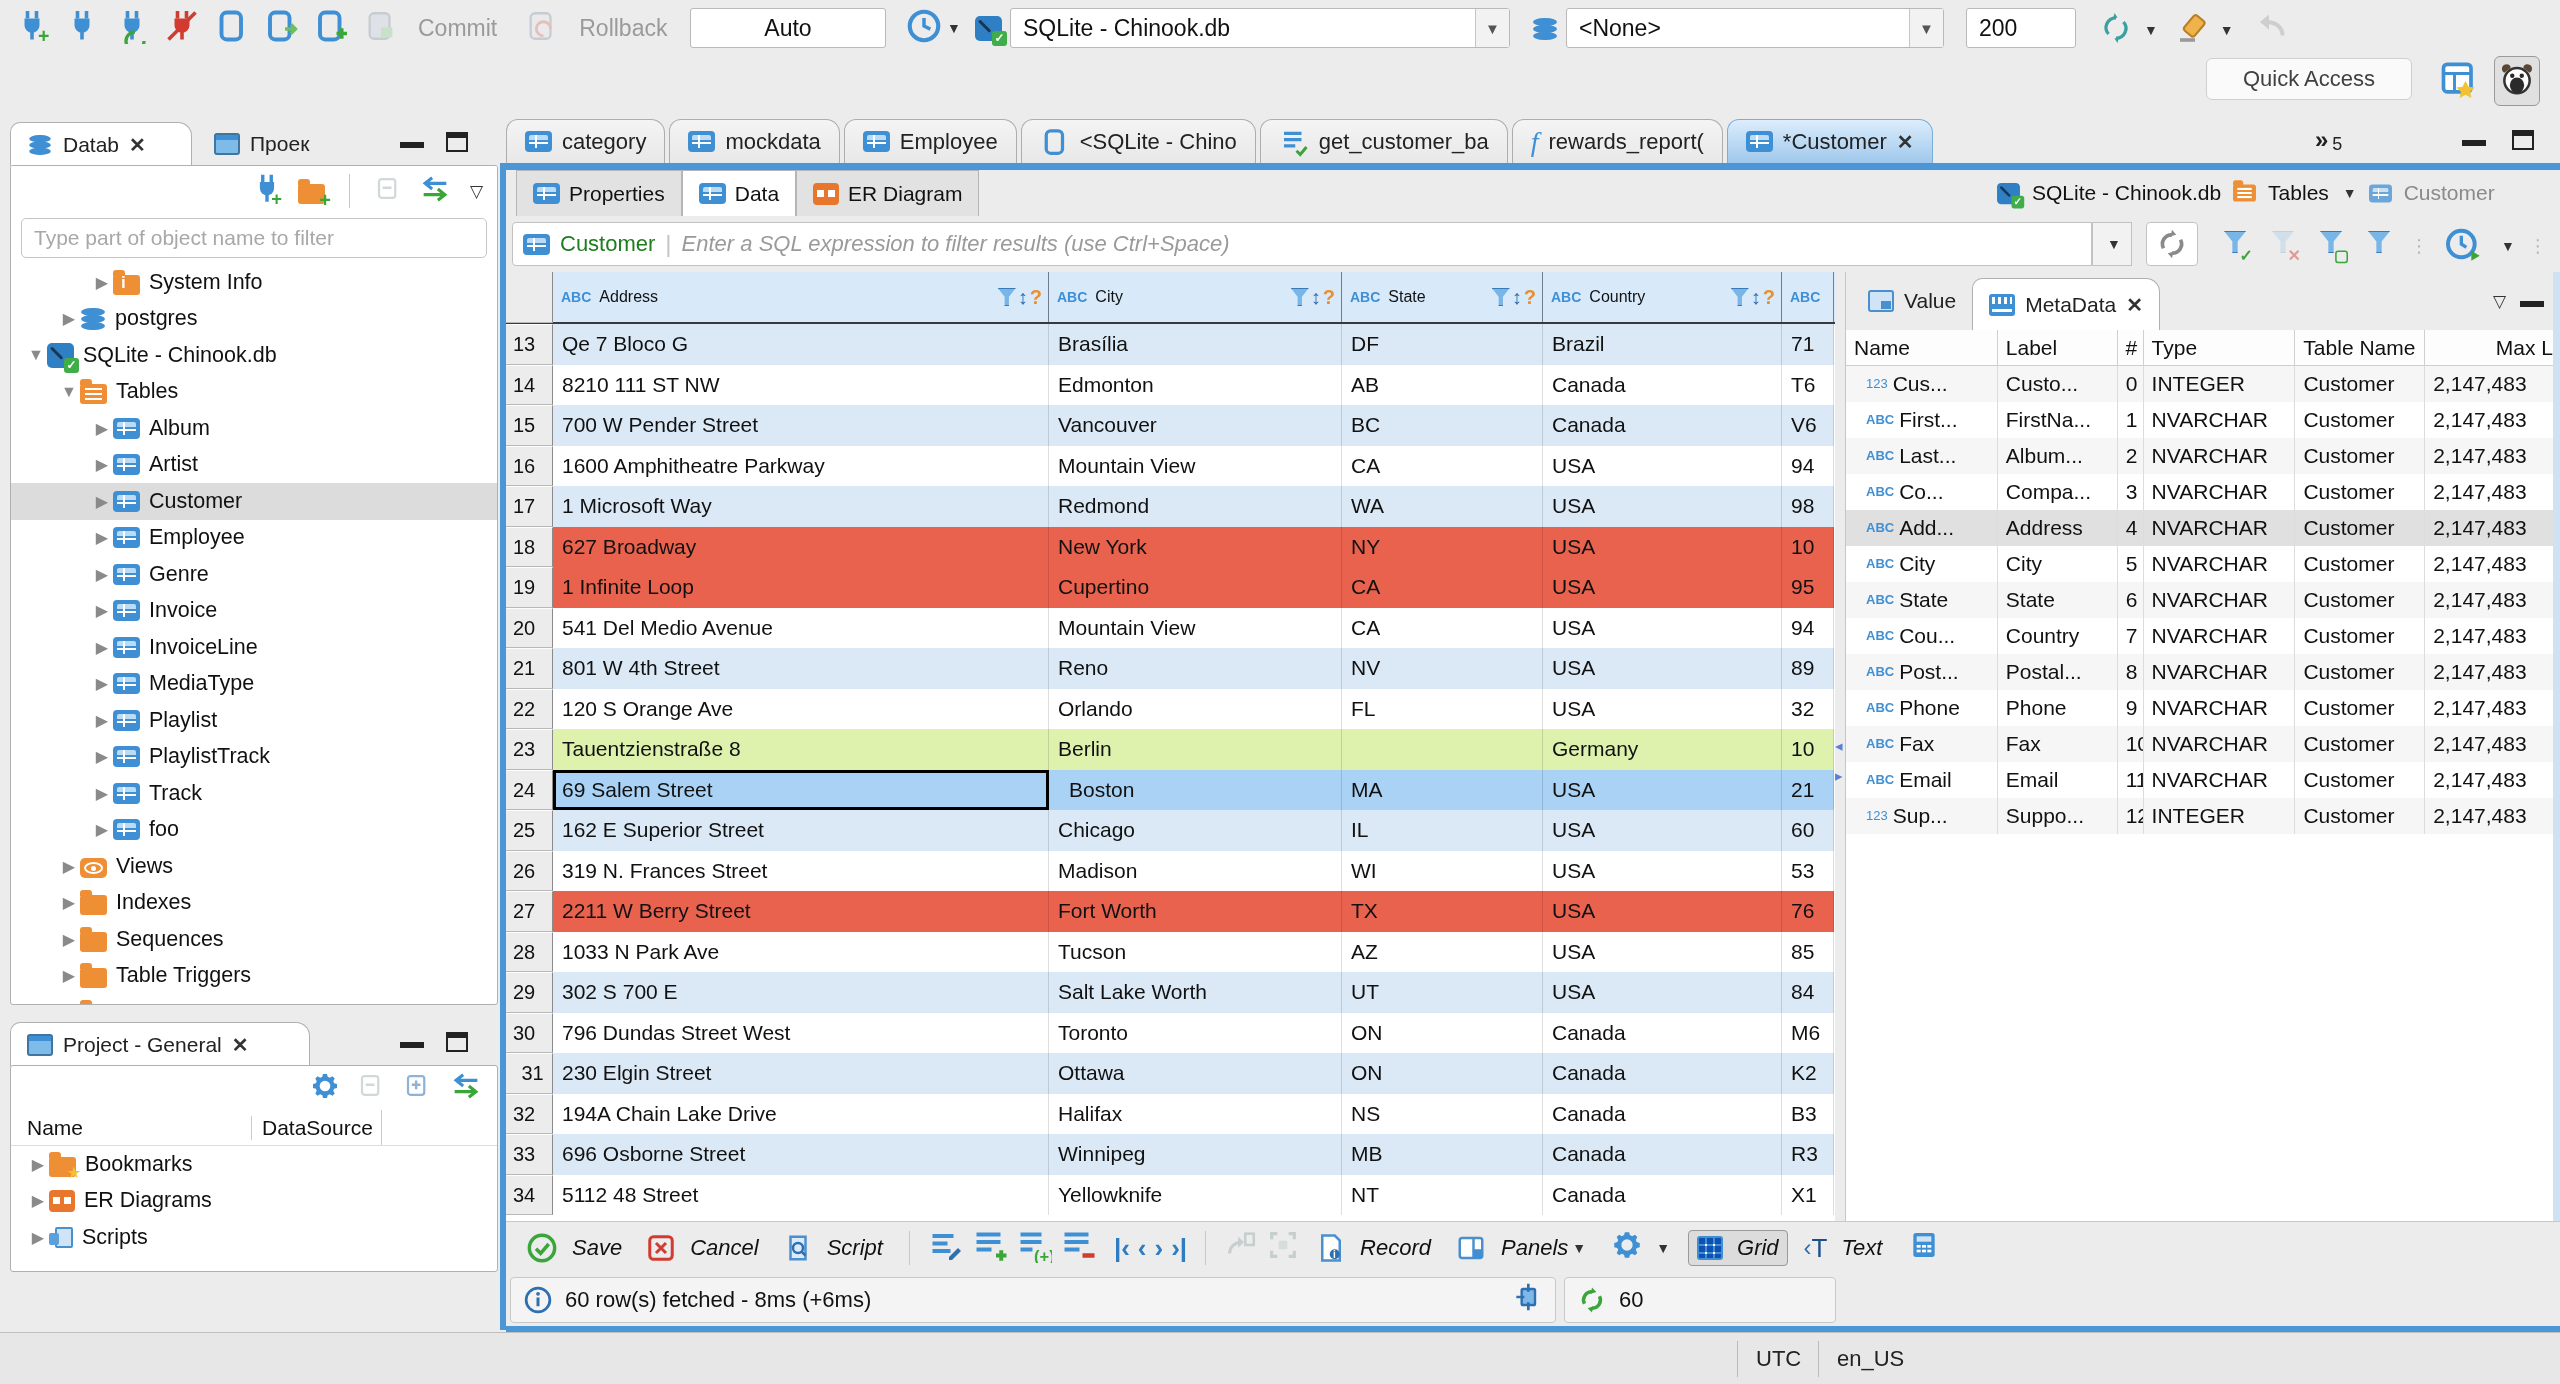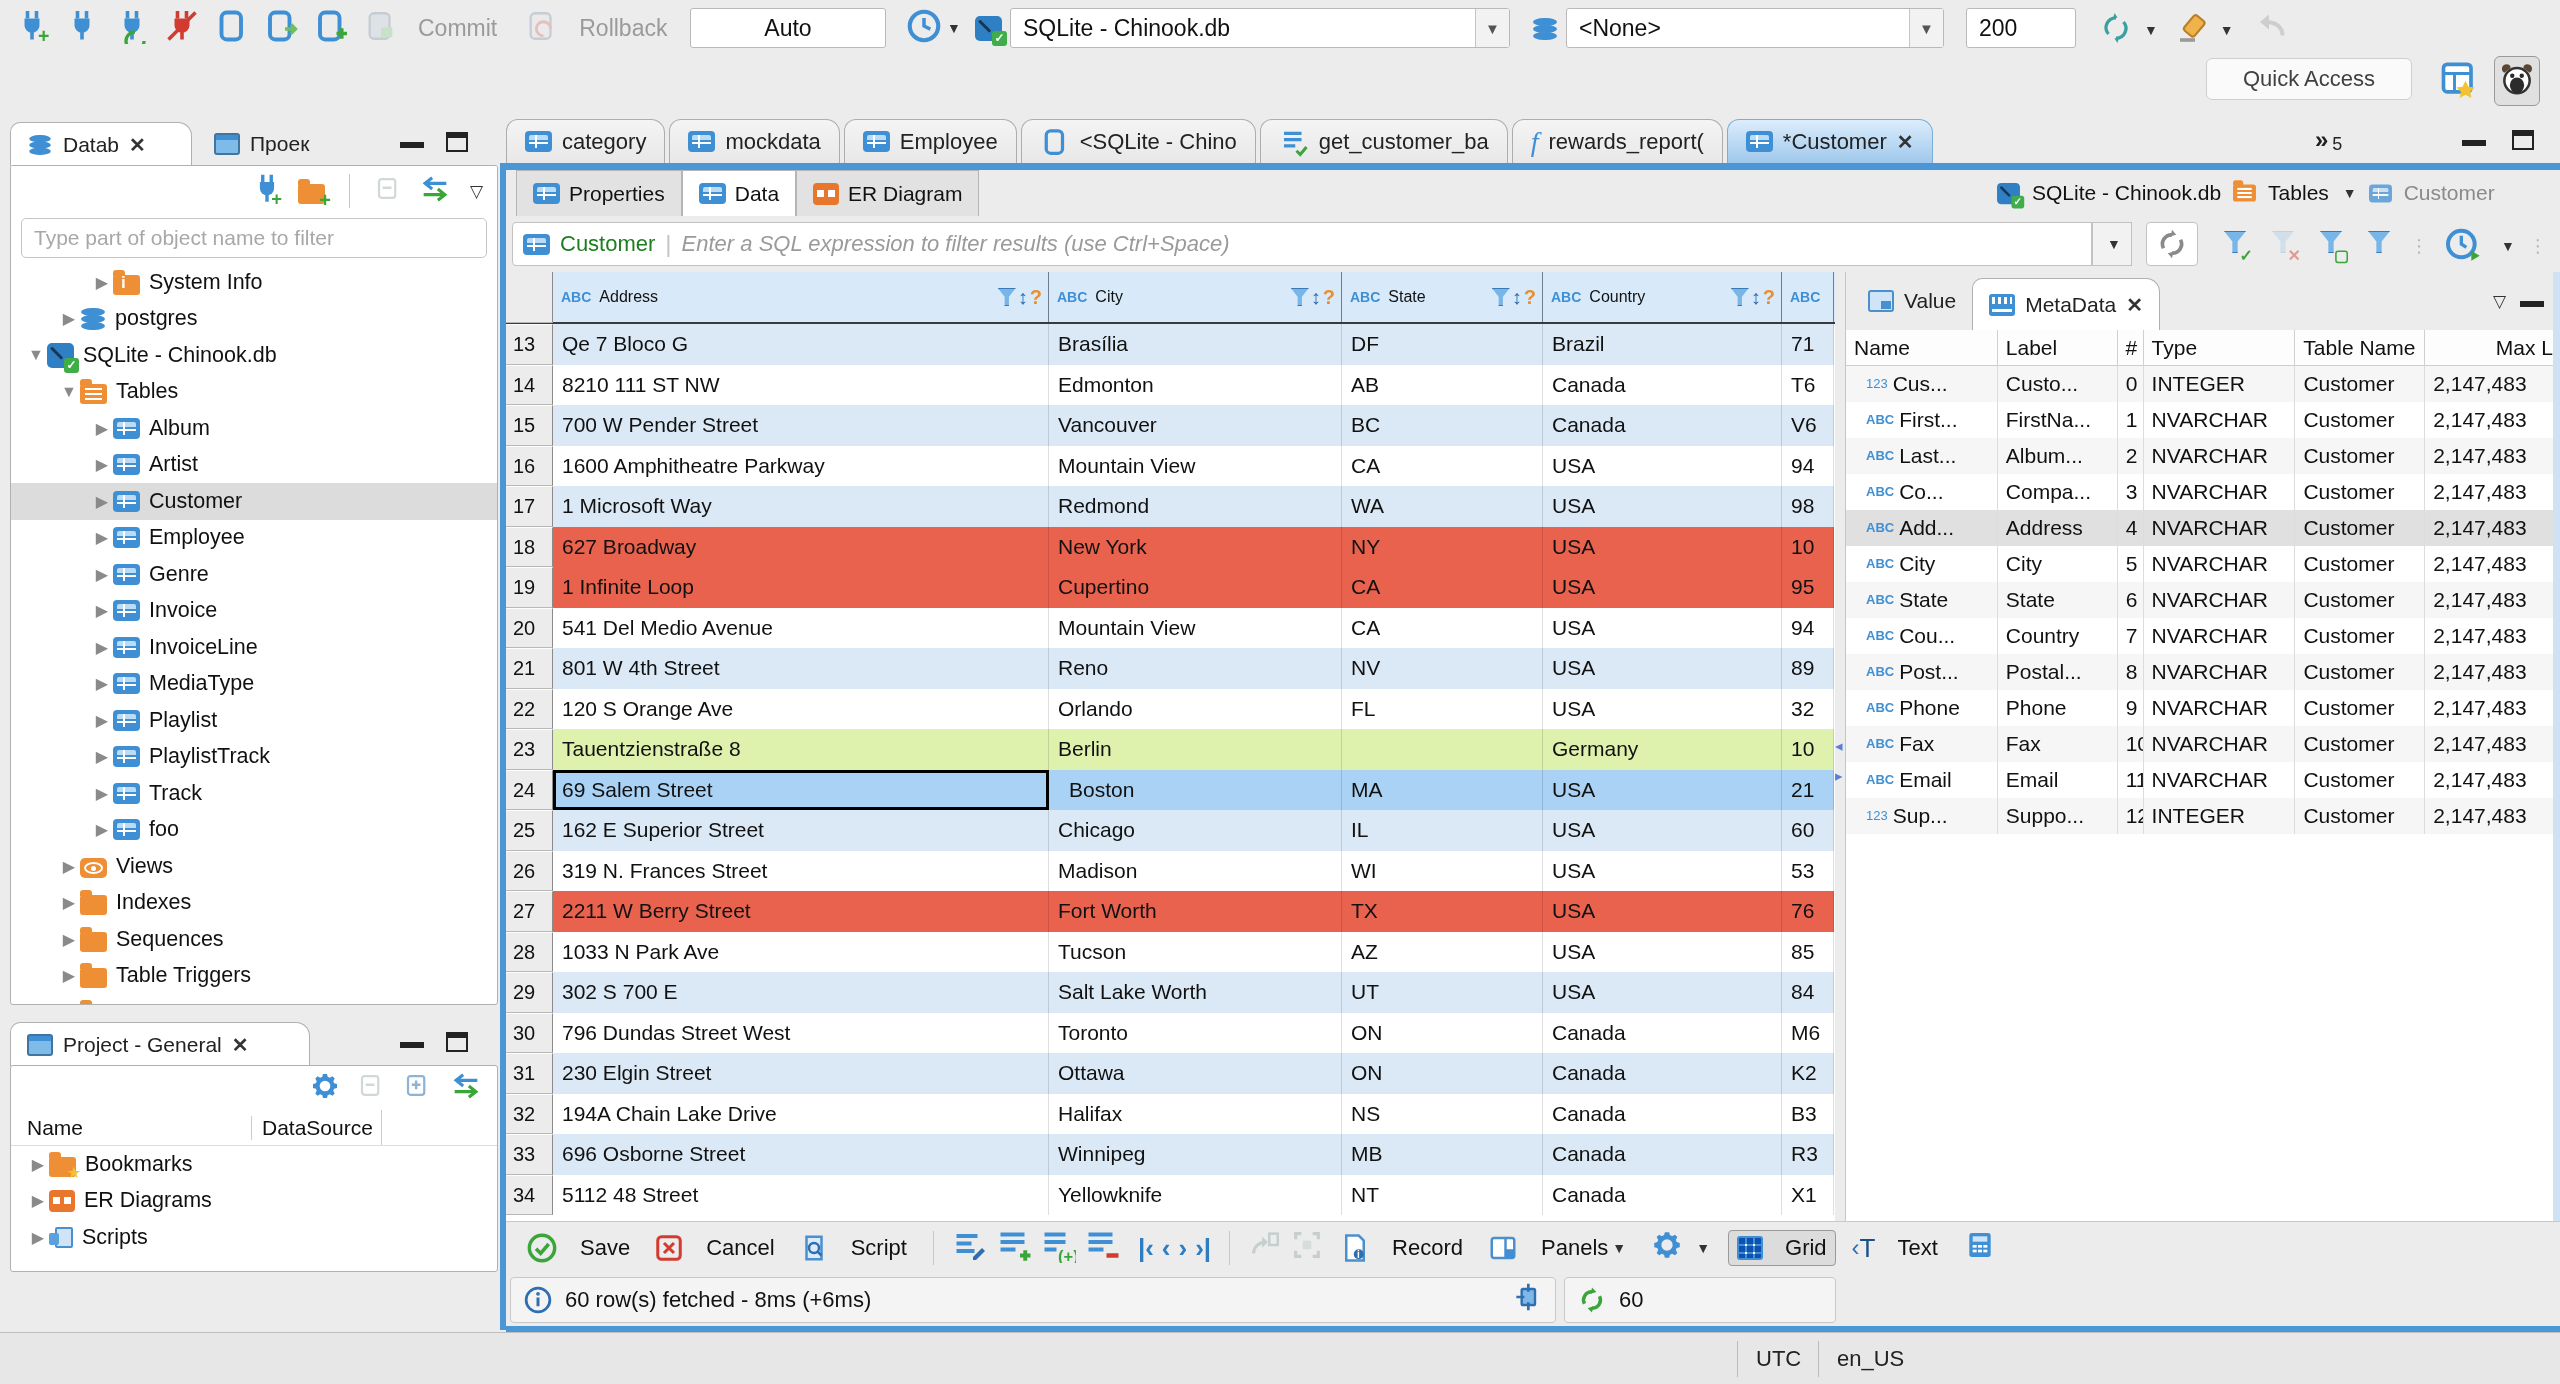--- a/index.html
+++ b/index.html
@@ -93,21 +93,21 @@
   .r-alt { background:#dbe9f6; } .r-white { background:#fff; }
   .r-red { background:#e8624e; } .r-green { background:#def2ad; } .r-sel { background:#a9d2f4; }
   .focus-cell { outline:3px solid #000; outline-offset:-3px; }
 
   
   .mcell { height:36px; line-height:36px; border-right:1px solid #dcdcdc; overflow:hidden; white-space:nowrap; font-size:21px; padding-left:8px; }
   .m-alt { background:#f6f6f6; } .m-white { background:#fff; } .m-sel { background:#e0e0e0; }
 
   
   .btool { display:flex; align-items:center; gap:8px; font-size:22px; }
-  .btool .lbl { margin-left:22px; }
+  .btool .lbl { margin-left:14px;font-style:italic; }
   .tbtn { display:flex; align-items:center; padding:4px 8px; border-radius:4px; }
   .tbtn.pressed { background:#dcdcdc; border:1px solid #9a9a9a; }
   .navchev { font-size:26px; color:#2e7cc2; font-weight:bold; line-height:1; }
   .statusbox { position:absolute; height:46px; background:#f4f4f4; border:1px solid #c8c8c8; border-radius:4px; display:flex; align-items:center; font-size:22px; }
 </style>
 </head>
 <body>
 
 <div id="chrome" class="abs">
   <div class="tool-row" style="left:14px; top:8px; gap:14px; height:40px;">
@@ -741,21 +741,21 @@
       </div>
       <div class="row" style="height: 40.5px;">
         <div class="gnum" style="width: 47px;">30</div>
         <div class="gcell r-white" style="width: 496px;">796 Dundas Street West</div>
         <div class="gcell r-white" style="width: 293px;">Toronto</div>
         <div class="gcell r-white" style="width: 201px;">ON</div>
         <div class="gcell r-white" style="width: 239px;">Canada</div>
         <div class="gcell r-white" style="width: 52px;">M6</div>
       </div>
       <div class="row" style="height: 40.5px;">
-        <div class="gnum" style="width: 47px;">31</div>
+        <div class="gnum" style="width: 47px; text-align: center;">31</div>
         <div class="gcell r-alt" style="width: 496px;">230 Elgin Street</div>
         <div class="gcell r-alt" style="width: 293px;">Ottawa</div>
         <div class="gcell r-alt" style="width: 201px;">ON</div>
         <div class="gcell r-alt" style="width: 239px;">Canada</div>
         <div class="gcell r-alt" style="width: 52px;">K2</div>
       </div>
       <div class="row" style="height: 40.5px;">
         <div class="gnum" style="width: 47px;">32</div>
         <div class="gcell r-white" style="width: 496px;">194A Chain Lake Drive</div>
         <div class="gcell r-white" style="width: 293px;">Halifax</div>

